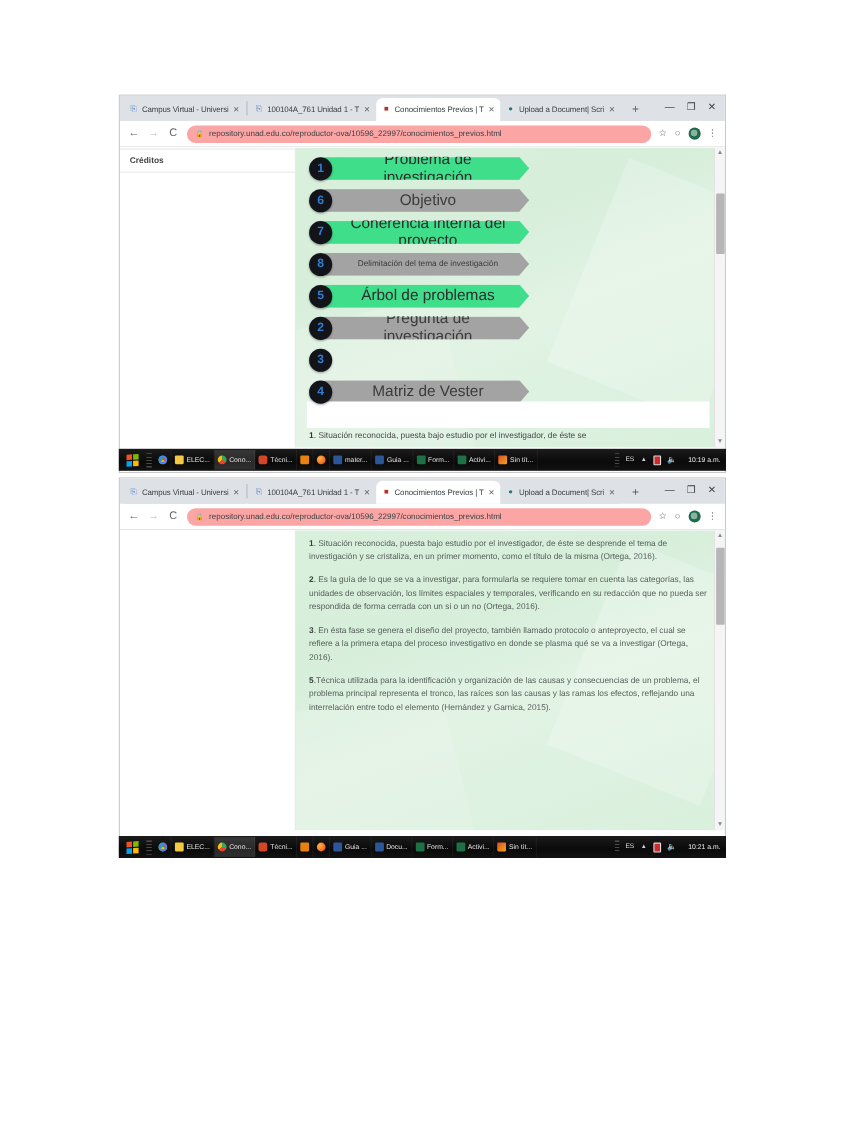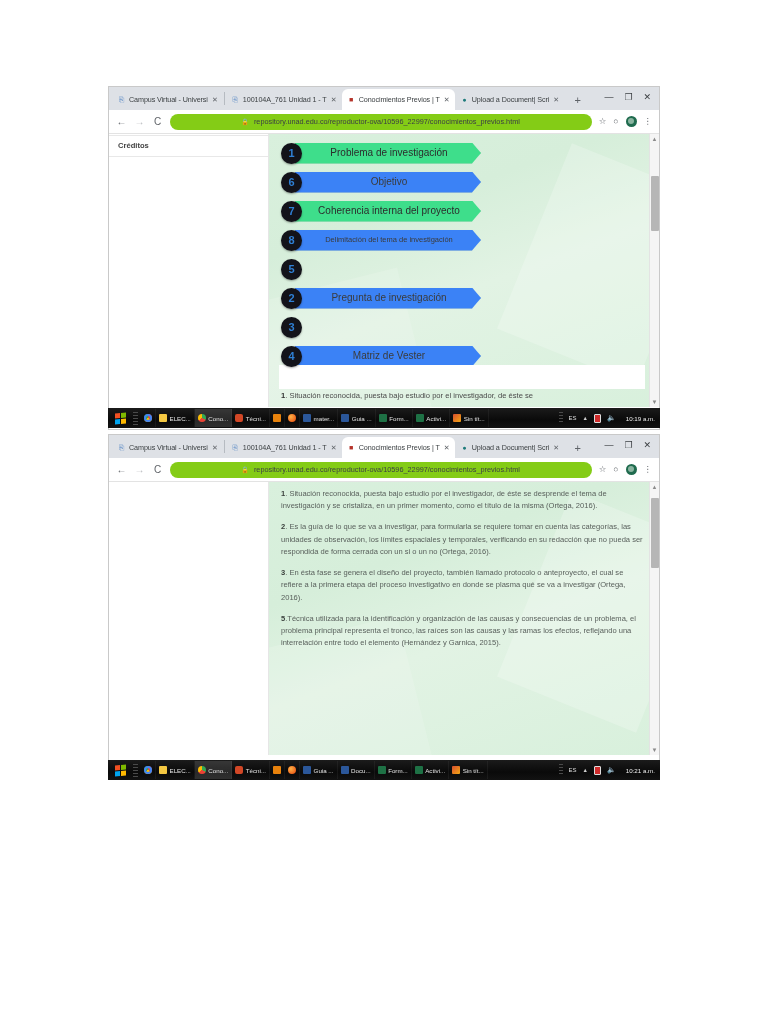--- a/index.html
+++ b/index.html
@@ -106,29 +106,28 @@
   }
   .nav-ico {
     font-size: 10px; color: #5f6368;
     width: 11px; text-align: center; line-height: 1;
   }
   .nav-ico.fwd { color: #b9bcbf; }
   .urlbox {
     flex: 1 1 auto;
     height: 16px;
     border-radius: 8px;
-    background: #84cc16;
+    background: #fca5a5;
     display: flex; align-items: center;
     gap: 4px;
     padding: 0 8px;
     font-size: 7.3px;
     color: #3c4043;
     overflow: hidden;
     white-space: nowrap;
-    justify-content: center;
   }
   .lock-ico { font-size: 6.5px; color: #5f6368; }
   .omni-right { display: flex; align-items: center; gap: 7px; }
   .omni-right .ic { font-size: 8.5px; color: #5f6368; line-height: 1; }
   .avatar-dot {
     width: 11px; height: 11px; border-radius: 50%;
     background: #1f6b4e;
     display: inline-block;
     position: relative;
   }
@@ -218,26 +217,26 @@
   .dg-bar {
     position: relative;
     margin-left: -7px;
     height: 21px;
     flex: 1 1 auto;
     max-width: 186px;
     display: flex; align-items: center; justify-content: center;
     padding: 0 14px 0 16px;
     clip-path: polygon(0 0, calc(100% - 9px) 0, 100% 50%, calc(100% - 9px) 100%, 0 100%);
     box-shadow: 1px 1px 2px rgba(0,0,0,0.18);
-    font-size: 10px;
+    font-size: 14px;
     color: #3b3b3b;
     text-align: center;
     line-height: 1.12;
   }
-  .dg-bar.white { background: #3b82f6; }
+  .dg-bar.white { background: #a3a3a3; }
   .dg-bar.green { background: #3ede8b; color: #2c2c2c; }
   .dg-bar.two { font-size: 7.5px; }
 
   .white-panel {
     position: absolute;
     left: 10px;
     right: 14px;
     top: 231px;
     height: 24px;
     background: #ffffff;
@@ -443,20 +442,21 @@
           <div class="dg-row">
             <div class="dg-num">7</div>
             <div class="dg-bar green">Coherencia interna del proyecto</div>
           </div>
           <div class="dg-row">
             <div class="dg-num">8</div>
             <div class="dg-bar white two">Delimitación del tema de investigación</div>
           </div>
           <div class="dg-row">
             <div class="dg-num">5</div>
+            <div class="dg-bar green">Árbol de problemas</div>
           </div>
           <div class="dg-row">
             <div class="dg-num">2</div>
             <div class="dg-bar white">Pregunta de investigación</div>
           </div>
           <div class="dg-row">
             <div class="dg-num">3</div>
           </div>
           <div class="dg-row">
             <div class="dg-num">4</div>

